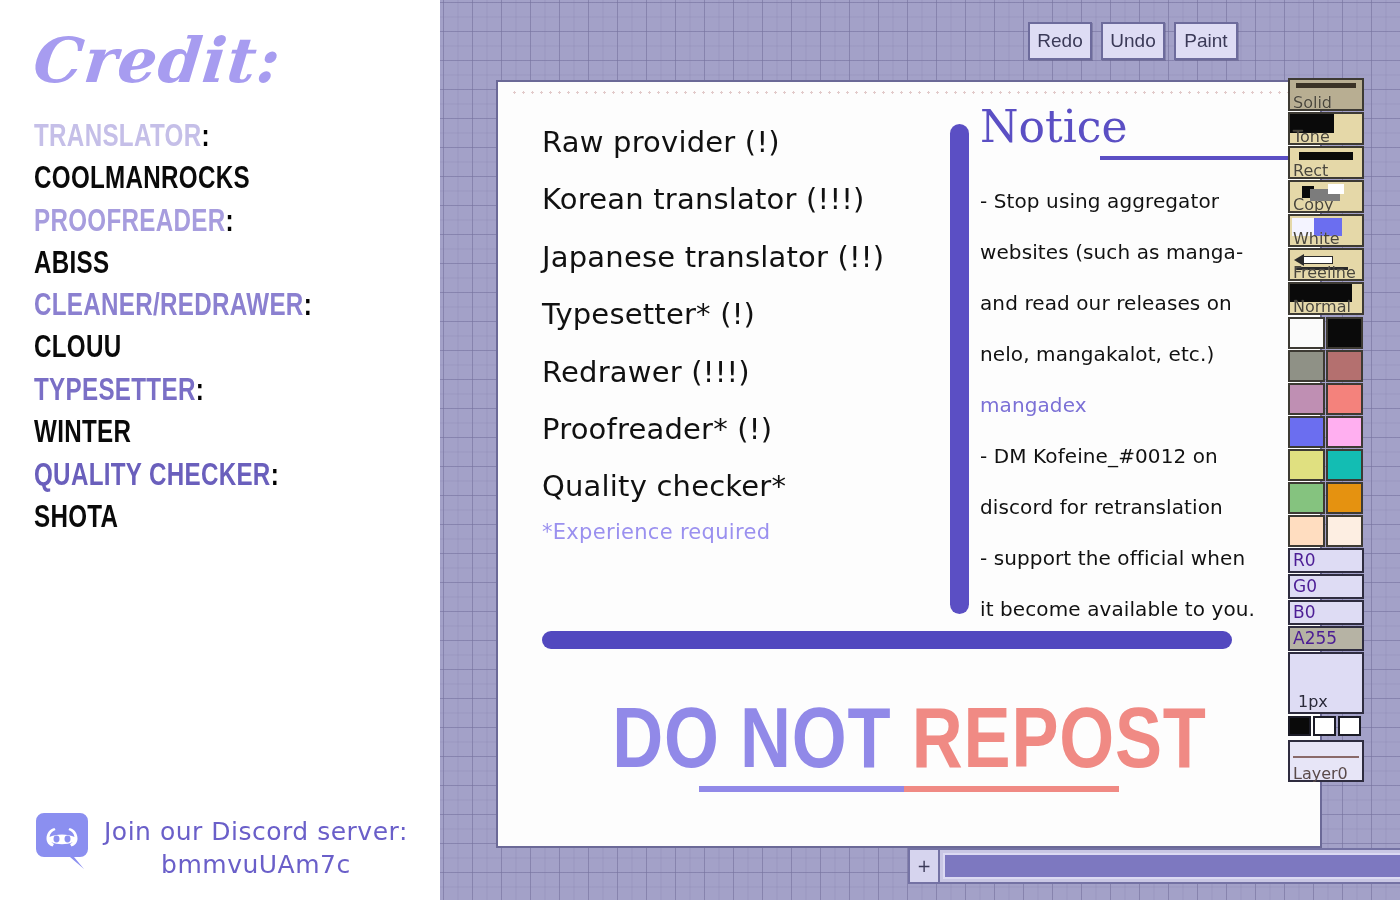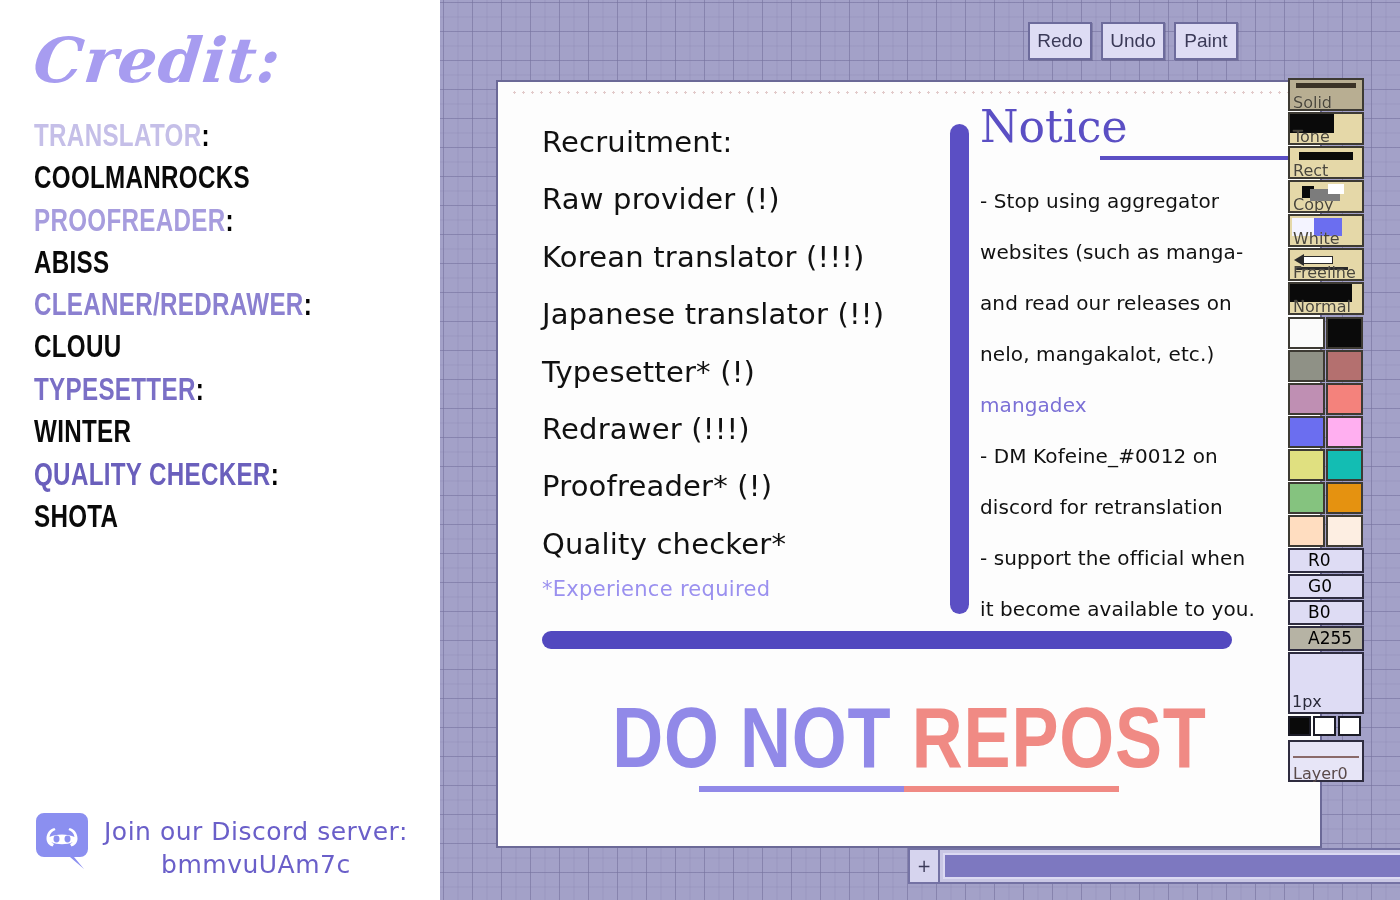--- a/index.html
+++ b/index.html
@@ -293,37 +293,37 @@
     cursor: pointer;
   }
 
   .chan-row {
     width: 76px; height: 25px;
     background: #dedcf4;
     border: 2px solid #2e2c3f;
     margin-bottom: 1px;
     font-family: "DejaVu Sans", sans-serif;
     font-size: 17px;
-    color: #000000;
-    padding-left: 18px;
+    color: #4c1d95;
+    padding-left: 3px;
     line-height: 21px;
     cursor: pointer;
   }
   .chan-row.sel { background: #b6b3a4; }
 
   .px-box {
     width: 76px; height: 62px;
     background: #dedcf4;
     border: 2px solid #2e2c3f;
     position: relative;
     margin-bottom: 2px;
     cursor: pointer;
   }
   .px-box .px-lbl {
-    position: absolute; left: 2px; bottom: 1px;
+    position: absolute; left: 8px; bottom: 1px;
     font-family: "DejaVu Sans", sans-serif;
     font-size: 16px; color: #2a2a3a;
   }
 
   .mini-row { display: flex; gap: 2px; margin-bottom: 4px; }
   .mini {
     width: 23px; height: 20px;
     border: 2px solid #1b1b26;
     cursor: pointer;
   }
@@ -413,21 +413,20 @@
     </div>
 
     <div class="canvas-frame">
       <div class="card">
         <div class="card-dots"></div>
 
         <div class="v-divider"></div>
         <div class="h-divider"></div>
 
         <div class="recruit">
-          <div class="recruit-line">Recruitment:</div>
           <div class="recruit-line">Raw provider (!)</div>
           <div class="recruit-line">Korean translator (!!!)</div>
           <div class="recruit-line">Japanese translator (!!)</div>
           <div class="recruit-line">Typesetter* (!)</div>
           <div class="recruit-line">Redrawer (!!!)</div>
           <div class="recruit-line">Proofreader* (!)</div>
           <div class="recruit-line">Quality checker*</div>
           <div class="recruit-note">*Experience required</div>
         </div>
 

